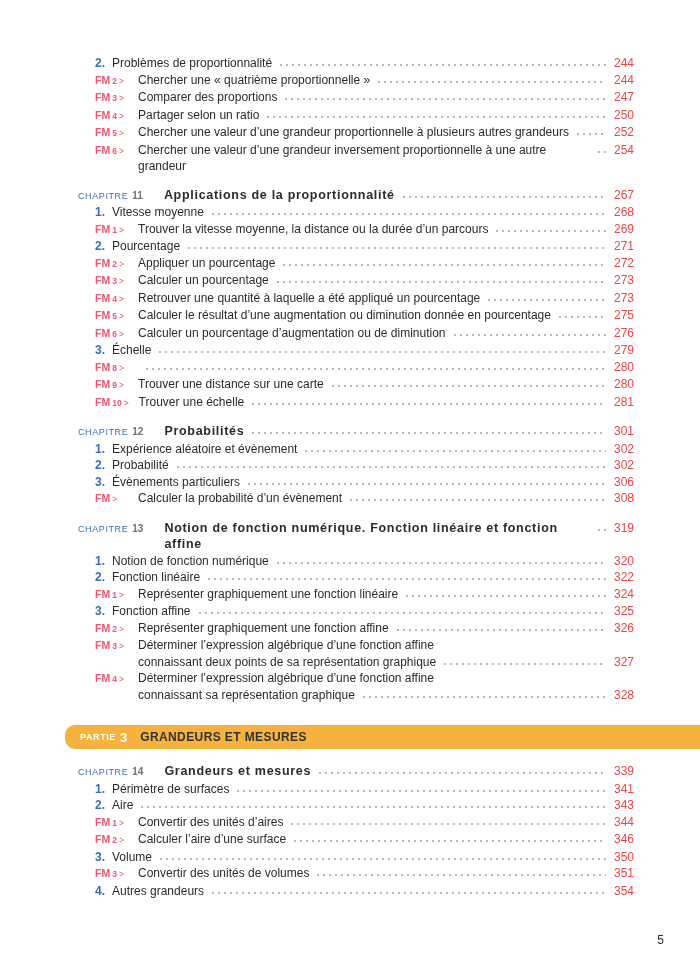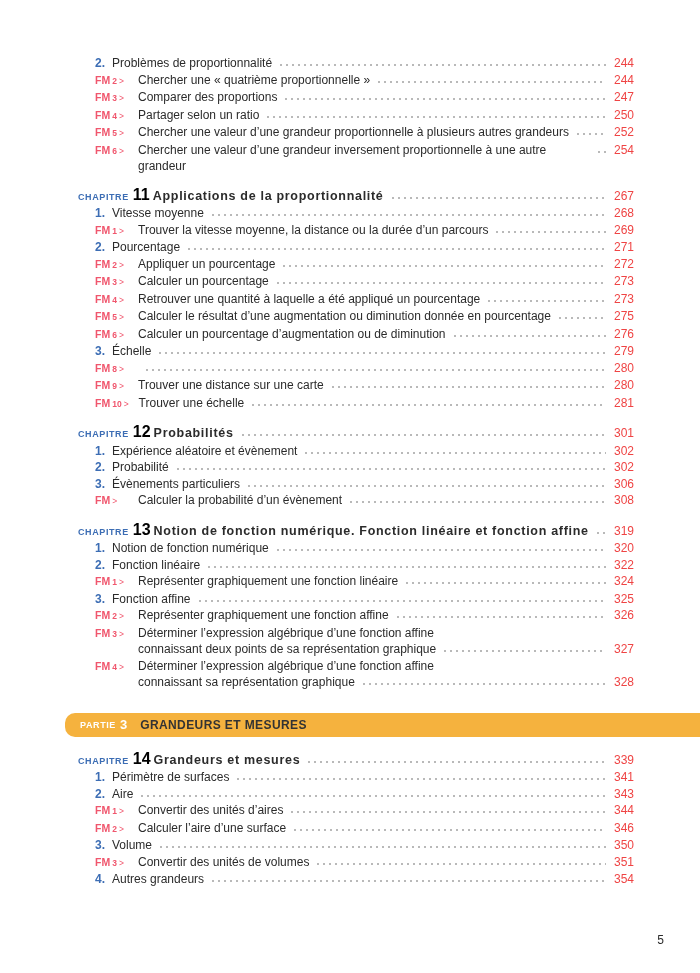--- a/index.html
+++ b/index.html
@@ -6,22 +6,22 @@
   body{
     width:700px;height:973px;position:relative;background:#ffffff;
     font-family:"Liberation Sans",sans-serif;color:#2b2b2b;overflow:hidden;
   }
   .content{position:absolute;left:78px;top:55px;width:556px;}
   .block{margin-top:12px;}
   .block:first-child{margin-top:0;}
   .row{display:flex;align-items:baseline;line-height:16.5px;font-size:12px;}
   .entry{padding-left:17px;}
   
-  .chapter-row .ch-label{color:#3c6db4;font-weight:bold;font-size:9px;letter-spacing:0.6px;flex:none;}
-  .chapter-row .ch-num{color:#000000;font-weight:bold;font-size:16px;margin:0 3px 0 4px;flex:none;}
+  .chapter-row .ch-label{color:#3c6db4;font-weight:normal;font-size:9px;letter-spacing:0.6px;flex:none;}
+  .chapter-row .ch-num{color:#737373;font-weight:bold;font-size:10px;margin:0 21px 0 4px;flex:none;}
   .chapter-row .ch-title{font-weight:bold;font-size:12.5px;letter-spacing:0.7px;color:#2b2b2b;}
   
   .sec-num{color:#3c6db4;font-weight:bold;font-size:12px;margin-right:5px;flex:none;min-width:12px;}
   
   .fm-prefix{flex:none;min-width:33px;color:#f0566d;white-space:nowrap;margin-right:10px;}
   .fm-tag{font-weight:bold;font-size:10.5px;color:#f0566d;}
   .fm-num{font-weight:bold;font-size:8.5px;color:#f0566d;margin-left:2px;}
   .fm-arrow{font-size:8.5px;color:#f0566d;margin-left:2px;}
   .label{color:#2b2b2b;}
   .dots{

